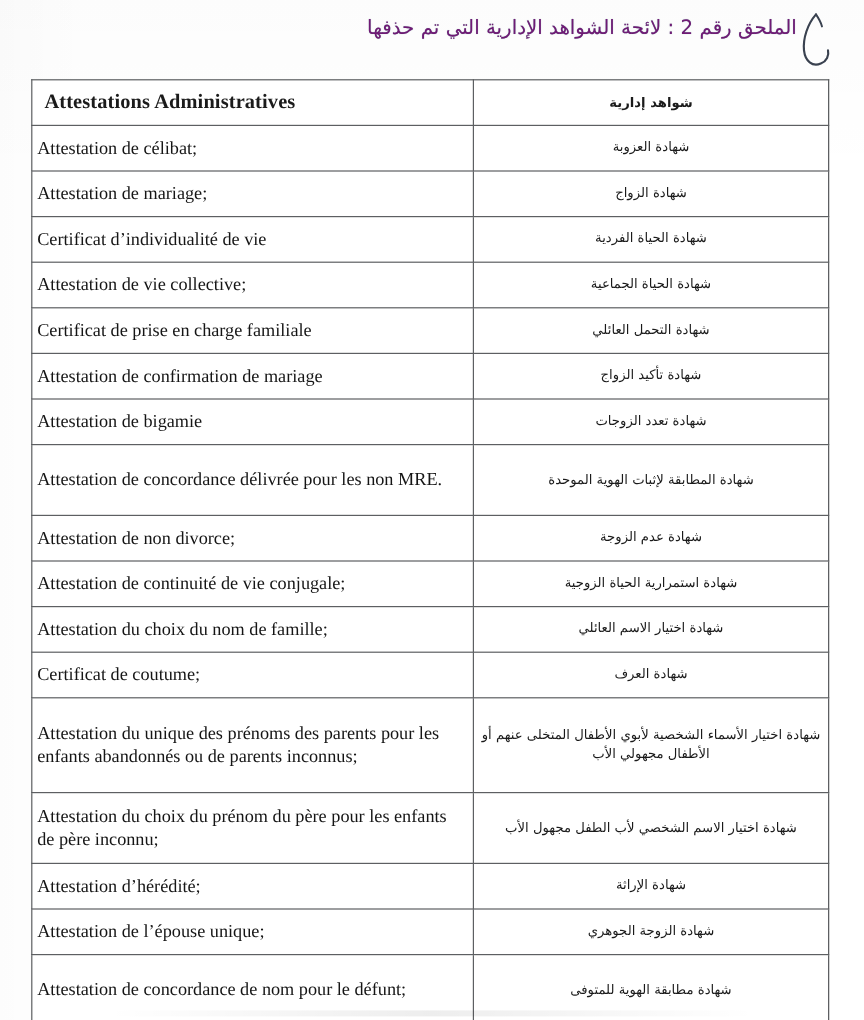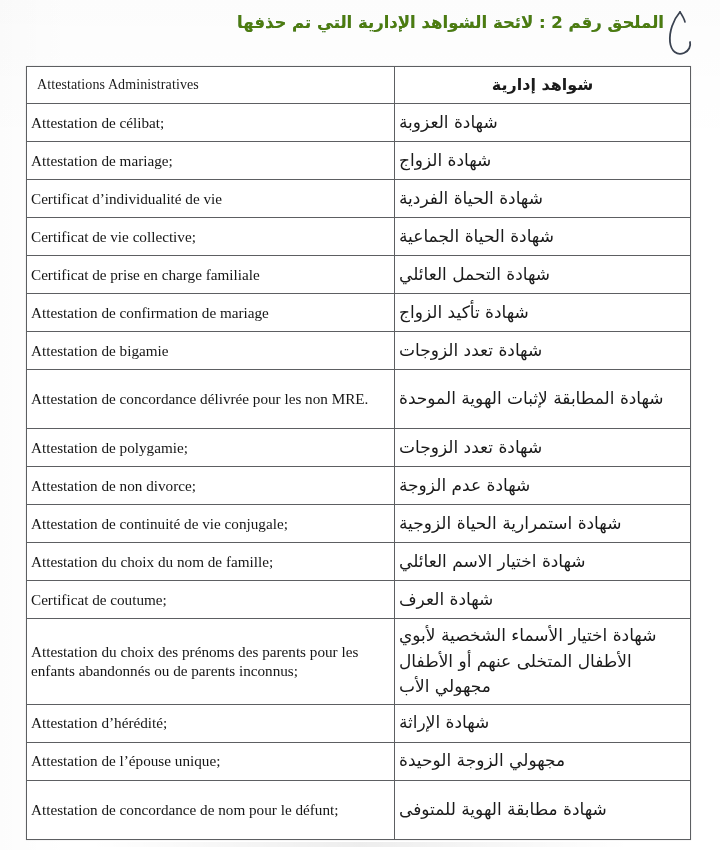--- a/index.html
+++ b/index.html
@@ -31,24 +31,24 @@
     height: 58px;
   }
 
   .doc-title {
     position: absolute;
     top: 7px;
     right: 56px;
     direction: rtl;
     unicode-bidi: isolate;
     font-family: "DejaVu Sans", sans-serif;
-    font-weight: bold;
+    font-weight: normal;
     font-size: 16.5px;
     letter-spacing: 0px;
-    color: #4d7c0f;
+    color: #701a75;
     white-space: nowrap;
     text-shadow: 0 0 0.6px rgba(29,97,102,0.55);
   }
 
   .hand-mark {
     position: absolute;
     top: 2px;
     right: 14px;
     width: 46px;
     height: 56px;
@@ -88,44 +88,44 @@
     line-height: 1.28;
     text-align: left;
     padding: 4px 6px 5px 10px;
     color: #151515;
     direction: ltr;
   }
 
   
   .ar {
     font-family: "DejaVu Sans", sans-serif;
-    font-size: 17px;
+    font-size: 11px;
     line-height: 1.5;
-    text-align: left;
+    text-align: center;
     padding: 5px 12px 6px 8px;
     color: #1a1a1a;
     direction: rtl;
     unicode-bidi: isolate;
     margin-top: 25px;
   }
 
   
   thead th.fr-h {
     font-family: "Liberation Serif", "DejaVu Serif", serif;
-    font-weight: normal;
-    font-size: 14px;
+    font-weight: bold;
+    font-size: 17px;
     text-align: left;
     padding: 8px 6px 9px 10px;
     letter-spacing: 0.1px;
   }
 
   thead th.ar-h {
     font-family: "DejaVu Sans", sans-serif;
     font-weight: bold;
-    font-size: 16px;
+    font-size: 11px;
     text-align: center;
     padding: 8px 6px 9px 6px;
     direction: rtl;
     unicode-bidi: isolate;
   }
 
   tr.r-1 td { height: 29px; }
   tr.r-2 td { height: 50px; }
   tr.r-3 td { height: 70px; }
 
@@ -173,70 +173,70 @@
         </tr>
         <tr class="r-1">
           <td class="fr">Attestation de mariage;</td>
           <td class="ar">شهادة الزواج</td>
         </tr>
         <tr class="r-1">
           <td class="fr">Certificat d’individualité  de vie</td>
           <td class="ar">شهادة الحياة الفردية</td>
         </tr>
         <tr class="r-1">
-          <td class="fr">Certificat de vie collective;</td>
+          <td class="fr">Attestation de vie collective;</td>
           <td class="ar">شهادة الحياة الجماعية</td>
         </tr>
         <tr class="r-1">
           <td class="fr">Certificat de prise en charge familiale</td>
           <td class="ar">شهادة التحمل العائلي</td>
         </tr>
         <tr class="r-1">
           <td class="fr">Attestation de confirmation de mariage</td>
           <td class="ar">شهادة تأكيد الزواج</td>
         </tr>
         <tr class="r-1">
           <td class="fr">Attestation de bigamie</td>
           <td class="ar">شهادة تعدد الزوجات</td>
         </tr>
         <tr class="r-2">
           <td class="fr">Attestation de concordance délivrée pour les non MRE.</td>
           <td class="ar">شهادة المطابقة لإثبات الهوية الموحدة</td>
         </tr>
         <tr class="r-1">
-          <td class="fr">Attestation de polygamie;</td>
-          <td class="ar">شهادة تعدد الزوجات</td>
-        </tr>
-        <tr class="r-1">
           <td class="fr">Attestation de non divorce;</td>
           <td class="ar">شهادة عدم الزوجة</td>
         </tr>
         <tr class="r-1">
           <td class="fr">Attestation de continuité de vie conjugale;</td>
           <td class="ar">شهادة استمرارية الحياة الزوجية</td>
         </tr>
         <tr class="r-1">
           <td class="fr">Attestation du choix du nom de famille;</td>
           <td class="ar">شهادة اختيار الاسم العائلي</td>
         </tr>
         <tr class="r-1">
           <td class="fr">Certificat de coutume;</td>
           <td class="ar">شهادة العرف</td>
         </tr>
         <tr class="r-3">
-          <td class="fr">Attestation du choix des prénoms des parents pour les enfants abandonnés ou de parents inconnus;</td>
+          <td class="fr">Attestation du unique des prénoms des parents pour les enfants abandonnés ou de parents inconnus;</td>
           <td class="ar">شهادة اختيار الأسماء الشخصية لأبوي الأطفال المتخلى عنهم أو الأطفال مجهولي الأب</td>
+        </tr>
+        <tr class="r-2">
+          <td class="fr">Attestation du choix du prénom du père pour les enfants de père inconnu;</td>
+          <td class="ar">شهادة اختيار الاسم الشخصي لأب الطفل مجهول الأب</td>
         </tr>
         <tr class="r-1">
           <td class="fr">Attestation d’hérédité;</td>
           <td class="ar">شهادة الإراثة</td>
         </tr>
         <tr class="r-1">
           <td class="fr">Attestation de l’épouse unique;</td>
-          <td class="ar">مجهولي الزوجة الوحيدة</td>
+          <td class="ar">شهادة الزوجة الجوهري</td>
         </tr>
         <tr class="r-2">
           <td class="fr">Attestation de concordance de nom pour le défunt;</td>
           <td class="ar">شهادة مطابقة الهوية للمتوفى</td>
         </tr>
       </tbody>
   </table>
 </div>
 
 <div class="bottom-smudge"></div>

